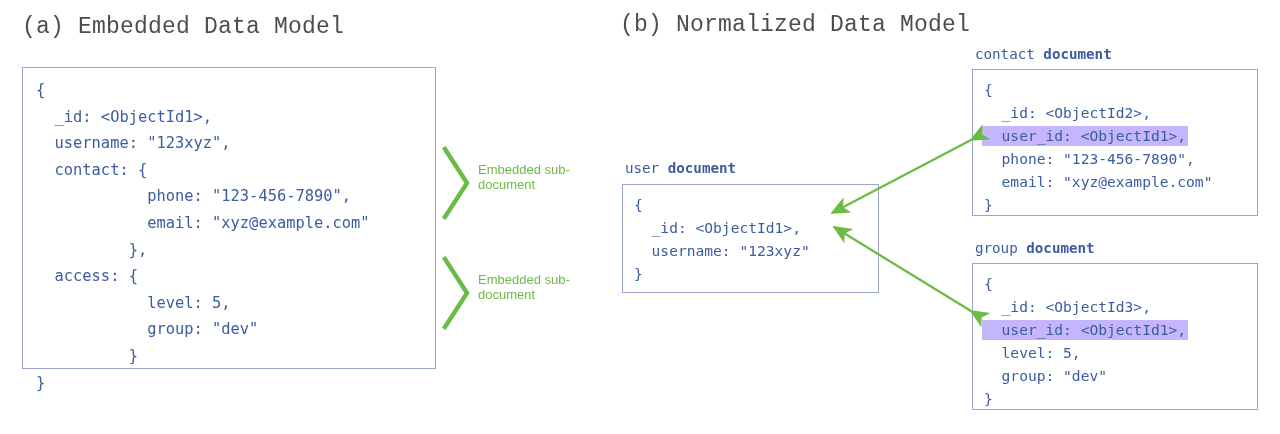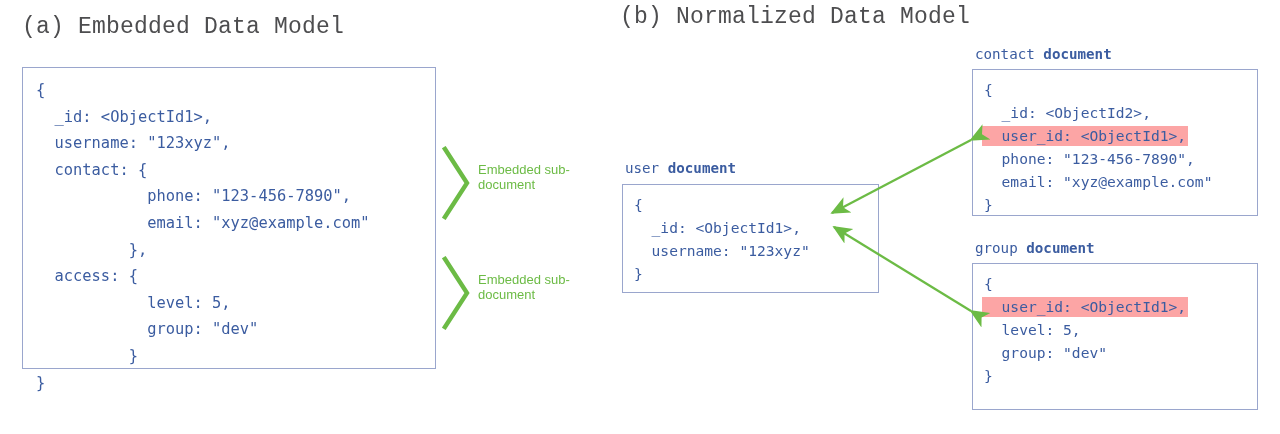--- a/index.html
+++ b/index.html
@@ -25,21 +25,21 @@
   .panel-title {
     position: absolute;
     font-family: Liberation Mono, monospace;
     font-size: 23px;
     font-weight: 400;
     color: #4d4d4f;
     letter-spacing: 0.2px;
     white-space: nowrap;
   }
   #title-a { left: 22px; top: 14px; }
-  #title-b { left: 620px; top: 4px; }
+  #title-b { left: 620px; top: 12px; }
 
   
   .doc-box {
     position: absolute;
     box-sizing: border-box;
     border: 1.6px solid #9aa6cd;
     background: #ffffff;
   }
   .code {
     font-family: "DejaVu Sans Mono", "Liberation Mono", monospace;
@@ -94,21 +94,21 @@
   #label-access { left: 975px; top: 240px; }
   #box-access {
     left: 972px;
     top: 263px;
     width: 286px;
     height: 147px;
   }
 
   
   .hl {
-    background: #fca5a5;
+    background: #c4b5fd;
     padding: 1px 2px 2px 2px;
     margin: 0 -2px;
   }
 
   
   .chevron {
     position: absolute;
   }
   .green-caption {
     position: absolute;
@@ -182,21 +182,21 @@
   <div class="doc-label" id="label-contact"><span>contact</span><span>&nbsp;</span><span class="bold">document</span></div>
   <div class="doc-box" id="box-contact">
     <div class="code-inner">
       <div class="code" id="contact-code"><div>{</div><div>  _id: &lt;ObjectId2&gt;,</div><div><span class="hl">  user_id: &lt;ObjectId1&gt;,</span></div><div>  phone: "123-456-7890",</div><div>  email: "xyz@example.com"</div><div>}</div></div>
     </div>
   </div>
 
   <div class="doc-label" id="label-access"><span>group</span><span>&nbsp;</span><span class="bold">document</span></div>
   <div class="doc-box" id="box-access">
     <div class="code-inner">
-      <div class="code" id="access-code"><div>{</div><div><span class="hl">  user_id: &lt;ObjectId1&gt;,</span></div><div>  level: 5,</div><div>  group: "dev"</div><div>}</div></div>
+      <div class="code" id="access-code"><div>{</div><div>  _id: &lt;ObjectId3&gt;,</div><div><span class="hl">  user_id: &lt;ObjectId1&gt;,</span></div><div>  level: 5,</div><div>  group: "dev"</div><div>}</div></div>
     </div>
   </div>
 
   <svg id="arrows" viewBox="0 0 1280 434" xmlns="http://www.w3.org/2000/svg">
     <defs>
       <marker id="ahead" markerWidth="9" markerHeight="9" refX="7.6" refY="4.5" orient="auto" markerUnits="strokeWidth">
         <path d="M0,0.8 L8.4,4.5 L0,8.2 L2.2,4.5 Z" fill="#6cbb45"></path>
       </marker>
     </defs>
       user._id --&gt;

